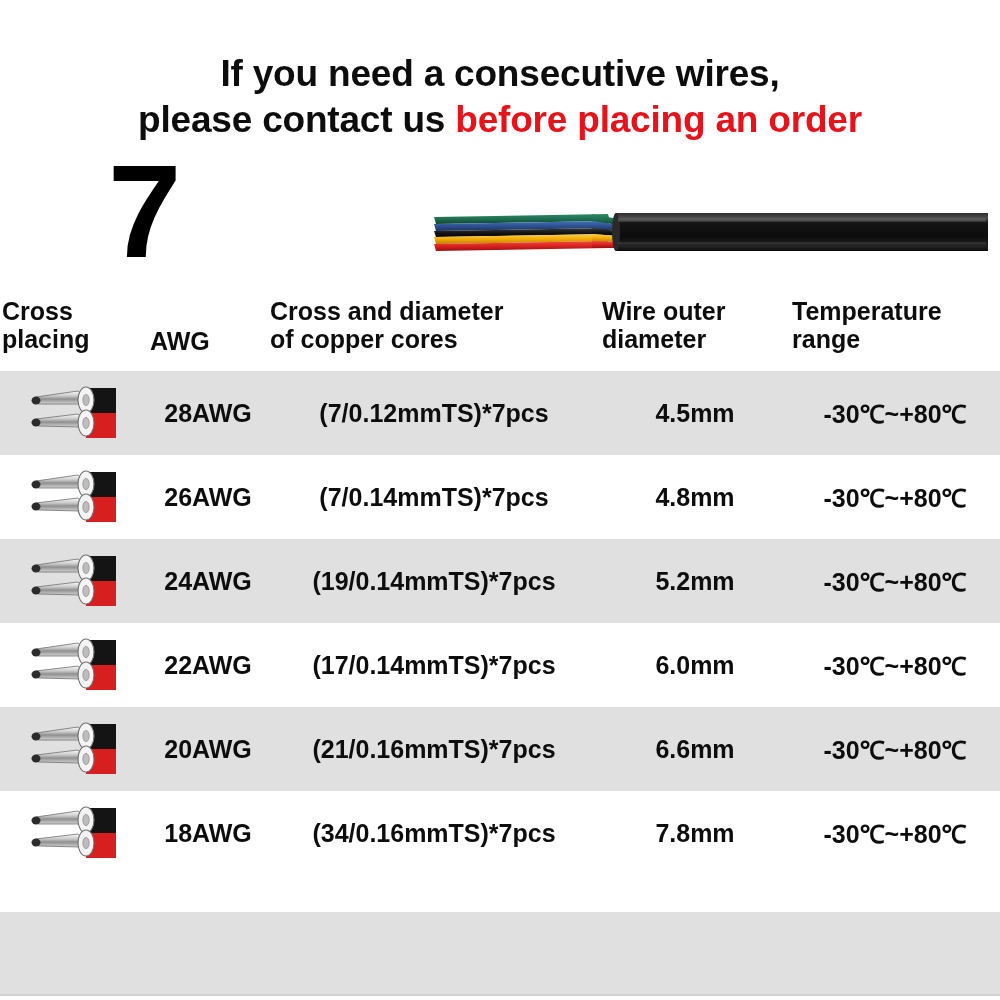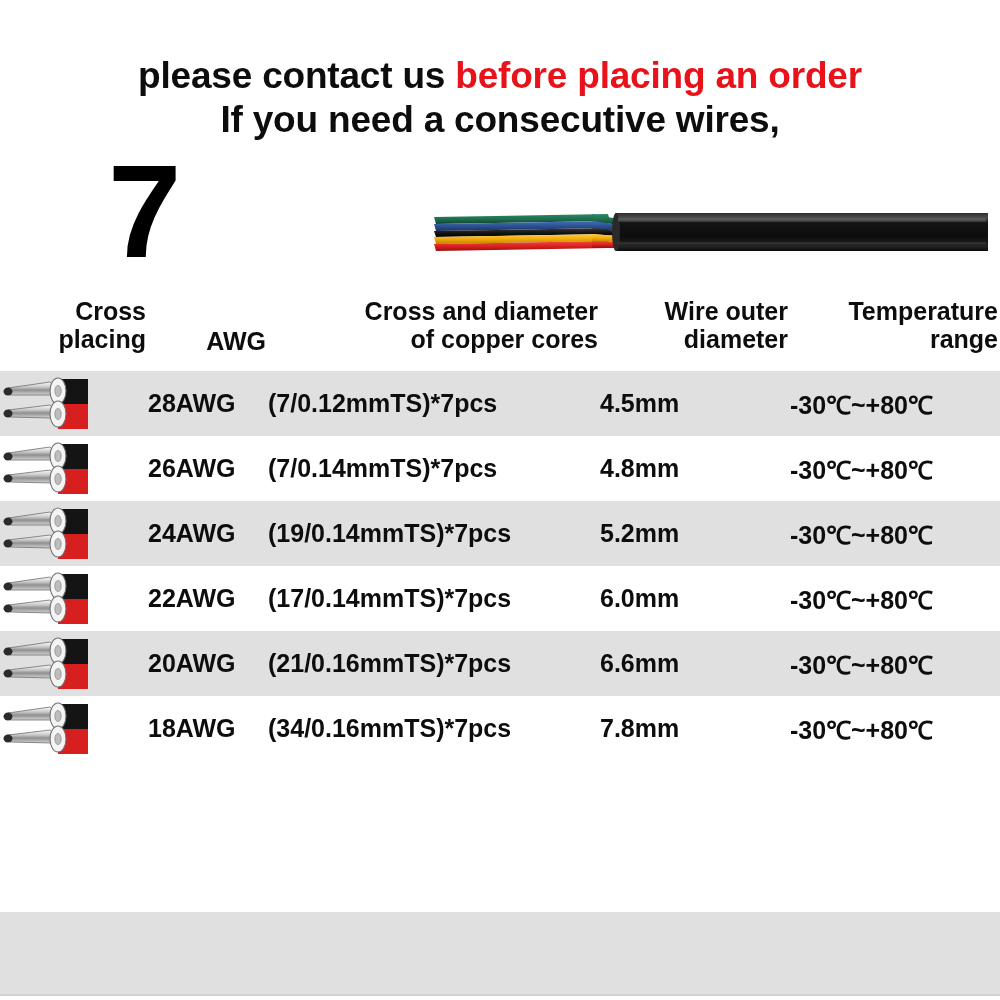--- a/index.html
+++ b/index.html
@@ -74,28 +74,29 @@
     table-layout: fixed;
     margin-top: 4px;
   }
   .spec-table th {
     font-size: 25px;
     font-weight: bold;
     color: #0d0d0d;
     line-height: 1.12;
     padding: 6px 2px 16px 2px;
     vertical-align: top;
-    text-align: right;
+    text-align: left;
     background: #ffffff;
   }
   .spec-table td {
     font-size: 25px;
     font-weight: bold;
     color: #0d0d0d;
-    height: 65px;
+    text-align: center;
+    height: 84px;
     padding: 0;
     vertical-align: middle;
   }
   tbody tr:nth-child(odd) td { background: #e0e0e0; }
   tbody tr:nth-child(even) td { background: #ffffff; }
 
   .col-cross  { width: 148px; }
   .col-awg    { width: 120px; }
   .col-cores  { width: 332px; }
   .col-outer  { width: 190px; }
@@ -110,22 +111,22 @@
     width: 1000px;
     height: 82px;
     background: #e0e0e0;
     border-bottom: 2px solid #d2d2d2;
   }
 </style>
 </head>
 <body>
 
 <div class="headline">
+  <div class="headline-line line1">If you need a consecutive wires,</div>
   <div class="headline-line line2"><span>please contact us </span><span class="hl-red">before placing an order</span></div>
-  <div class="headline-line line1">If you need a consecutive wires,</div>
 </div>
 
 <div class="core-band">
   <div class="core-title">
     <span class="core-number">7</span>
   </div>
 
   <div class="cable-wrap">
     <svg width="556" height="54" viewBox="0 0 556 54">
       <defs>

